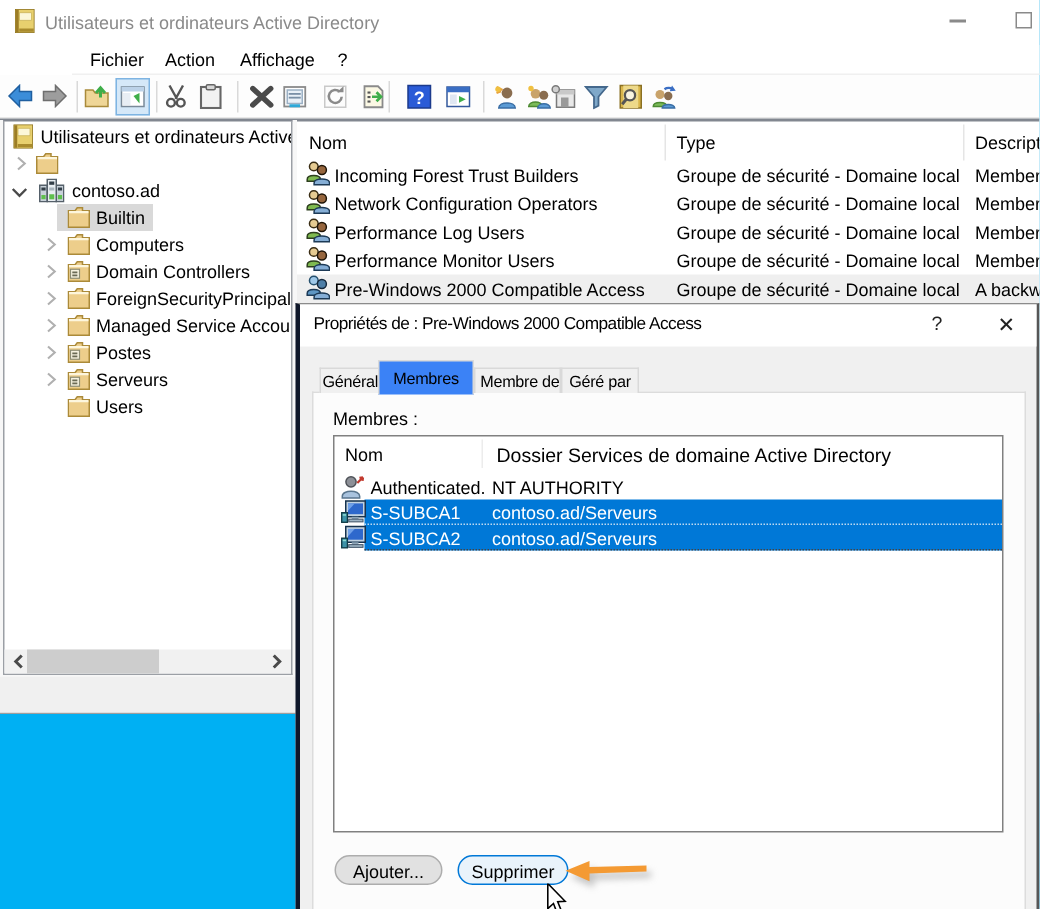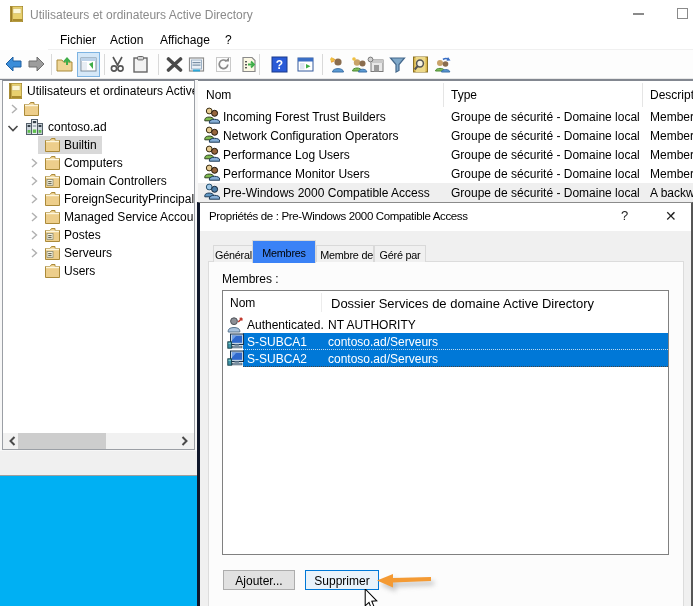--- a/index.html
+++ b/index.html
@@ -50,21 +50,21 @@
   #lbl-membres { left:22px; top:69px; font-size:12px; }
   #memberbox { left:22px; top:87px; width:447px; height:265px; background:#fff; border:1px solid #808080; }
   #mb-hdr-nom { left:7px; top:5px; font-size:12px; position:absolute;}
   #mb-hdr-dossier { left:108px; top:5px; font-size:13px; position:absolute;}
   #mb-colsep { left:98px; top:2px; width:1px; height:19px; background:#ececec; position:absolute;}
   .mrow { position:absolute; left:0px; width:445px; height:17px; }
   .selbg { position:absolute; left:20px; top:0; width:425px; height:17px; background:#0078D7; }
   .mrow .m1 { position:absolute; left:24px; top:2px; font-size:12px; white-space:nowrap;}
   .mrow .m2 { position:absolute; left:105px; top:2px; font-size:12px; white-space:nowrap;}
   .msel .m1, .msel .m2 { color:#fff; }
-  .btn { position:absolute; font-size:12px; text-align:center; padding-top:3px; }
+  .btn { position:absolute; font-size:12px; text-align:center; padding-top:3px;border-radius:10px; }
   #btn-ajouter { left:23px; top:367px; width:72px; height:20px; background:#e1e1e1; border:1px solid #adadad; }
   #btn-supprimer { left:105px; top:367px; width:74px; height:20px; background:#e9f3fb; border:1px solid #0078d7; }
 </style>
 </head>
 <body>
 
 <div id="mainwin" class="abs">
   <div id="titlebar" class="abs">
     <svg class="abs" style="left:10px;top:6px" width="13" height="16" viewBox="0 0 13 16">
       <rect x="0" y="0" width="13" height="16" fill="#E8D06E" stroke="#8a7023" stroke-width="1"></rect>

